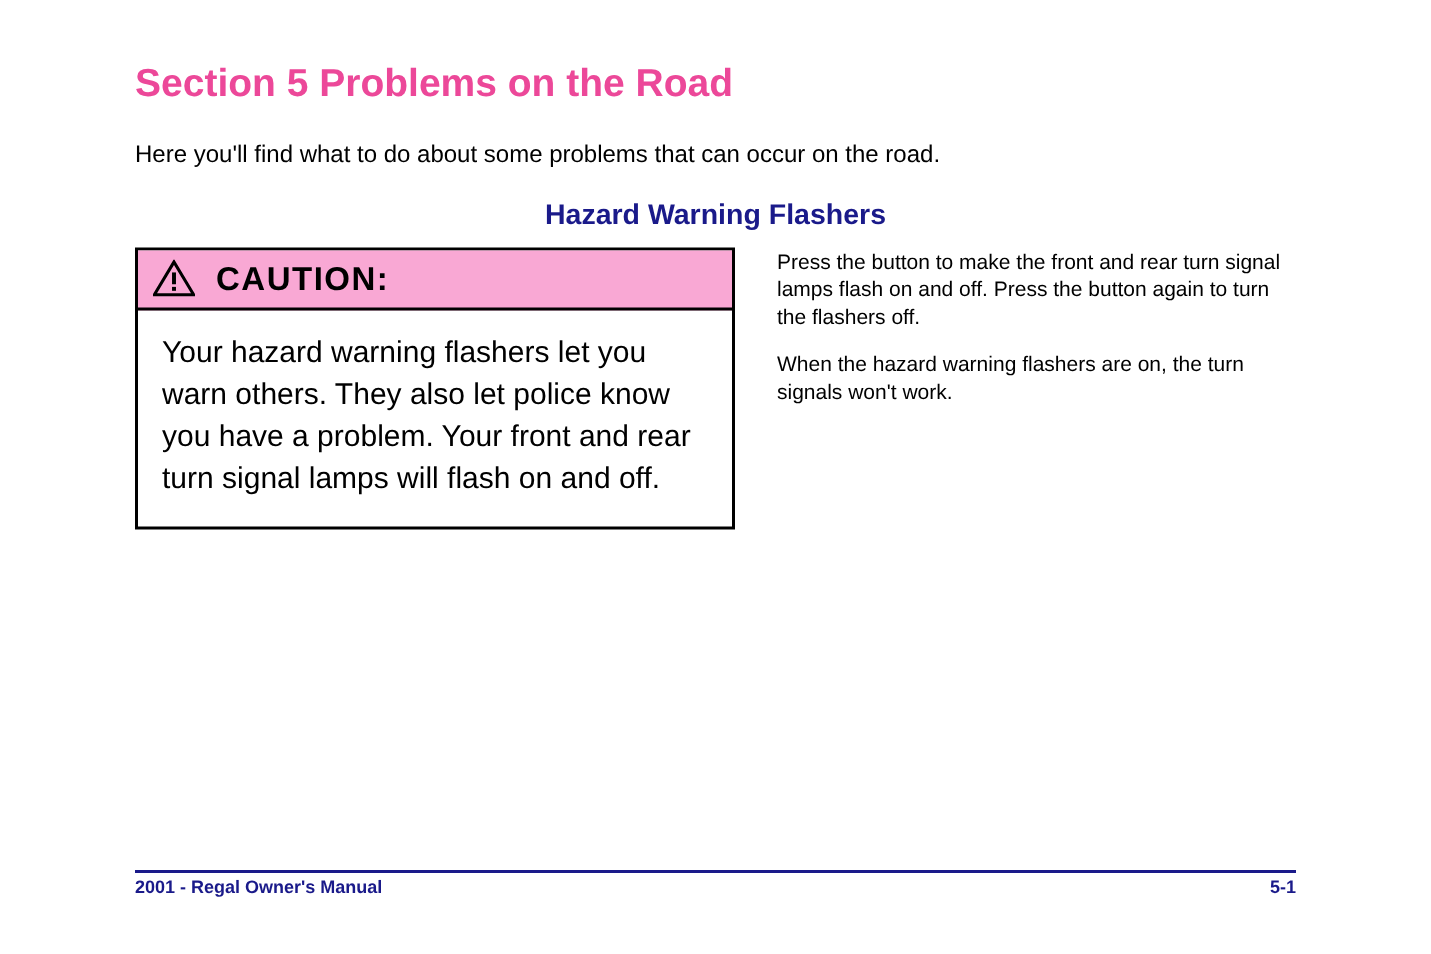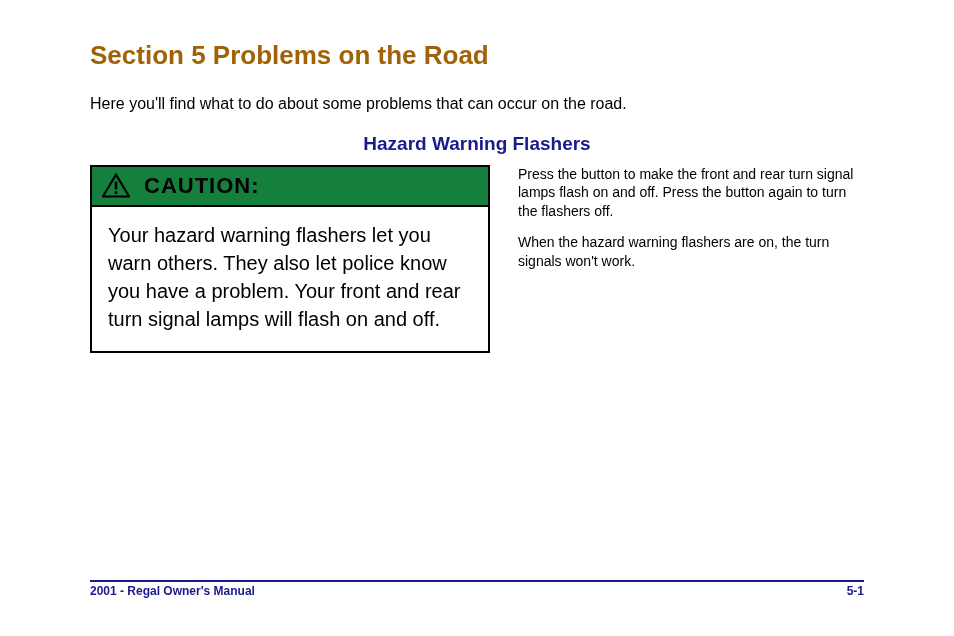--- a/index.html
+++ b/index.html
@@ -10,21 +10,21 @@
     font-family: Arial, Helvetica, sans-serif;
     color: #000;
     position: relative;
   }
   .page {
     padding: 40px 90px 0 90px;
   }
   .heading1 {
     font-size: 26px;
     font-weight: bold;
-    color: #a16207;
+    color: #ec4899;
     margin-bottom: 22px;
   }
   .heading2 {
     font-size: 19px;
     font-weight: bold;
     color: #1a1a8a;
     margin-bottom: 10px;
     text-align: center;
   }
   .intro {
@@ -38,21 +38,21 @@
     gap: 28px;
   }
   .left-col { width: 400px; flex-shrink:0; }
   .right-col { flex: 1; font-size: 14px; line-height: 1.35; }
   .right-col p { margin-bottom: 12px; }
   .caution-box {
     border: 2px solid #000;
     width: 400px;
   }
   .caution-header {
-    background: #15803d;
+    background: #f9a8d4;
     border-bottom: 2px solid #000;
     display: flex;
     align-items: center;
     padding: 6px 10px;
     gap: 14px;
   }
   .caution-title {
     font-size: 22px;
     font-weight: bold;
     letter-spacing: 1px;

